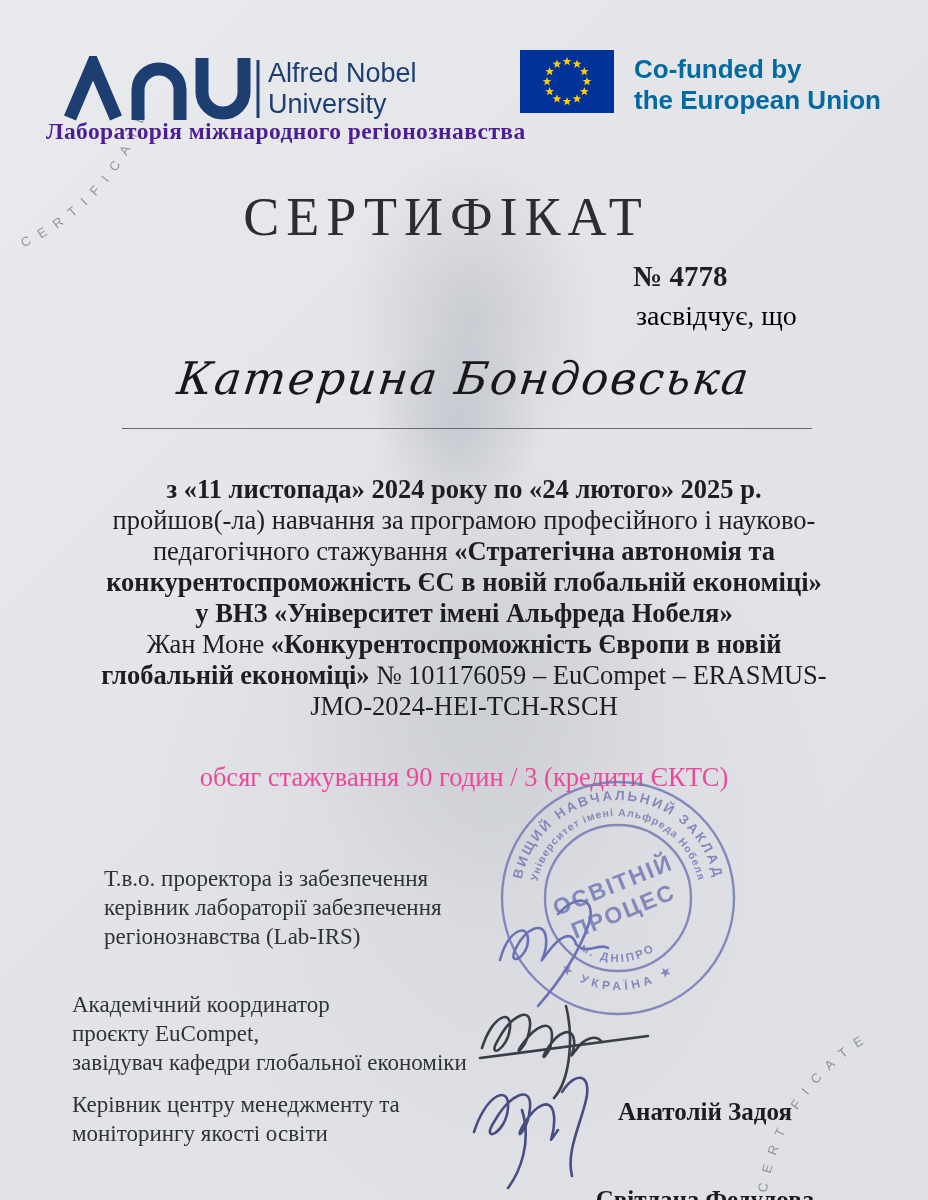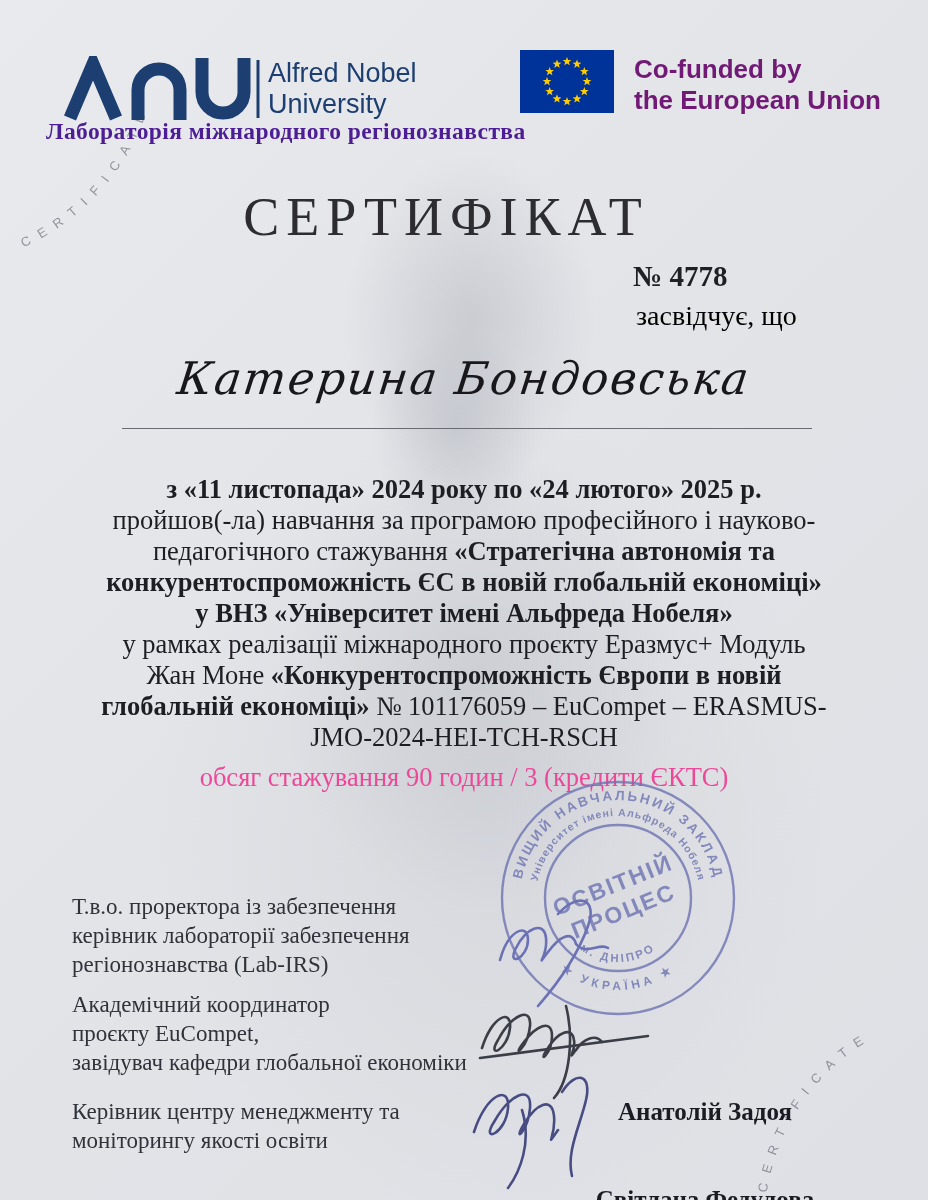--- a/index.html
+++ b/index.html
@@ -21,40 +21,40 @@
   
   .logo-svg{position:absolute;left:62px;top:56px;}
   .uni-name{position:absolute;left:268px;top:58px;
     font-family:"Liberation Sans",sans-serif;font-weight:400;
     font-size:27px;line-height:31px;color:#1c3e70;}
   .lab-name{position:absolute;left:46px;top:118px;font-weight:700;
     font-size:23.5px;color:#4c1d95;letter-spacing:.4px;}
   .eu-flag{position:absolute;left:520px;top:50px;}
   .eu-text{position:absolute;left:634px;top:54px;
     font-family:"Liberation Sans",sans-serif;font-weight:700;
-    font-size:26px;line-height:31px;color:#701a75;}
+    font-size:26px;line-height:31px;color:#0369a1;}
   
   .title{position:absolute;left:0;right:36px;top:186px;text-align:center;
     font-size:54px;letter-spacing:7px;color:#2c2c31;font-weight:400;}
   .cert-no{position:absolute;left:633px;top:260px;font-size:29px;font-weight:700;color:#1f2026;}
   .certifies{position:absolute;left:636px;top:300px;font-size:28px;color:#000000;}
   
   .recipient{position:absolute;left:0;right:0;top:352px;text-align:center;
     font-family:"DejaVu Serif",serif;font-style:italic;font-size:45px;color:#17171c;
     transform:skewX(-7deg);letter-spacing:2px;}
   .name-line{position:absolute;left:122px;top:428px;width:690px;height:1px;background:#6a6a72;}
   
   .body-text{position:absolute;left:48px;right:48px;top:474px;text-align:center;
     font-size:26.5px;line-height:31px;color:#1d1e24;}
   .body-text .b{font-weight:700;}
   .volume{position:absolute;left:48px;right:48px;top:762px;text-align:center;
     font-size:26.5px;color:#ec4899;}
   
   .role{position:absolute;left:72px;width:410px;font-size:23px;line-height:29px;color:#30323a;z-index:1;}
-  .role-1{top:892px;} .role-2{top:990px;} .role-3{top:1090px;margin-top:7px;}
+  .role-1{top:864px;margin-left:32px;} .role-2{top:990px;} .role-3{top:1090px;}
   .sig-row{position:absolute;left:490px;width:430px;display:flex;align-items:center;gap:16px;z-index:3;flex-direction:column;}
   .sig-row-1{top:930px;} .sig-row-2{top:1018px;} .sig-row-3{top:1100px;}
   .sig-line{flex:0 0 152px;height:24px;}
   .sig-line.dashed{background:repeating-linear-gradient(90deg,#3a3a42 0 13px,transparent 13px 21px) bottom/100% 2px no-repeat;}
   .sig-line.solid{background:linear-gradient(#55565e,#55565e) bottom/100% 1px no-repeat;}
   .sig-name{font-size:25px;font-weight:700;color:#1b1c23;white-space:nowrap;}
   .stamp{position:absolute;left:492px;top:772px;z-index:2;opacity:.8;}
   .stamp text{font-family:"Liberation Sans",sans-serif;font-weight:700;}
   .sig-svg{position:absolute;z-index:3;fill:none;stroke-linecap:round;}
   .sig-1{left:494px;top:896px;stroke:#6b71b5;}
@@ -126,21 +126,20 @@
 
     <div class="recipient">Катерина Бондовська</div>
     <div class="name-line"></div>
 
     <div class="body-text">
       <div><span class="b">з «11 листопада» 2024 року по «24 лютого» 2025 р.</span></div>
       <div><span>пройшов(-ла) навчання за програмою професійного і науково-</span></div>
       <div><span>педагогічного стажування </span><span class="b">«Стратегічна автономія та</span></div>
       <div><span class="b">конкурентоспроможність ЄС в новій глобальній економіці»</span></div>
       <div><span class="b">у ВНЗ «Університет імені Альфреда Нобеля»</span></div>
-      <div><span>у рамках реалізації міжнародного проєкту Еразмус+ Модуль</span></div>
       <div><span>Жан Моне </span><span class="b">«Конкурентоспроможність Європи в новій</span></div>
       <div><span class="b">глобальній економіці» </span><span>№ 101176059 – EuCompet – ERASMUS-</span></div>
       <div><span>JMO-2024-HEI-TCH-RSCH</span></div>
     </div>
     <div class="volume">обсяг стажування 90 годин / 3 (кредити ЄКТС)</div>
 
     <div class="role role-1">
       <div>Т.в.о. проректора із забезпечення</div>
       <div>керівник лабораторії забезпечення</div>
       <div>регіонознавства (Lab-IRS)</div>

